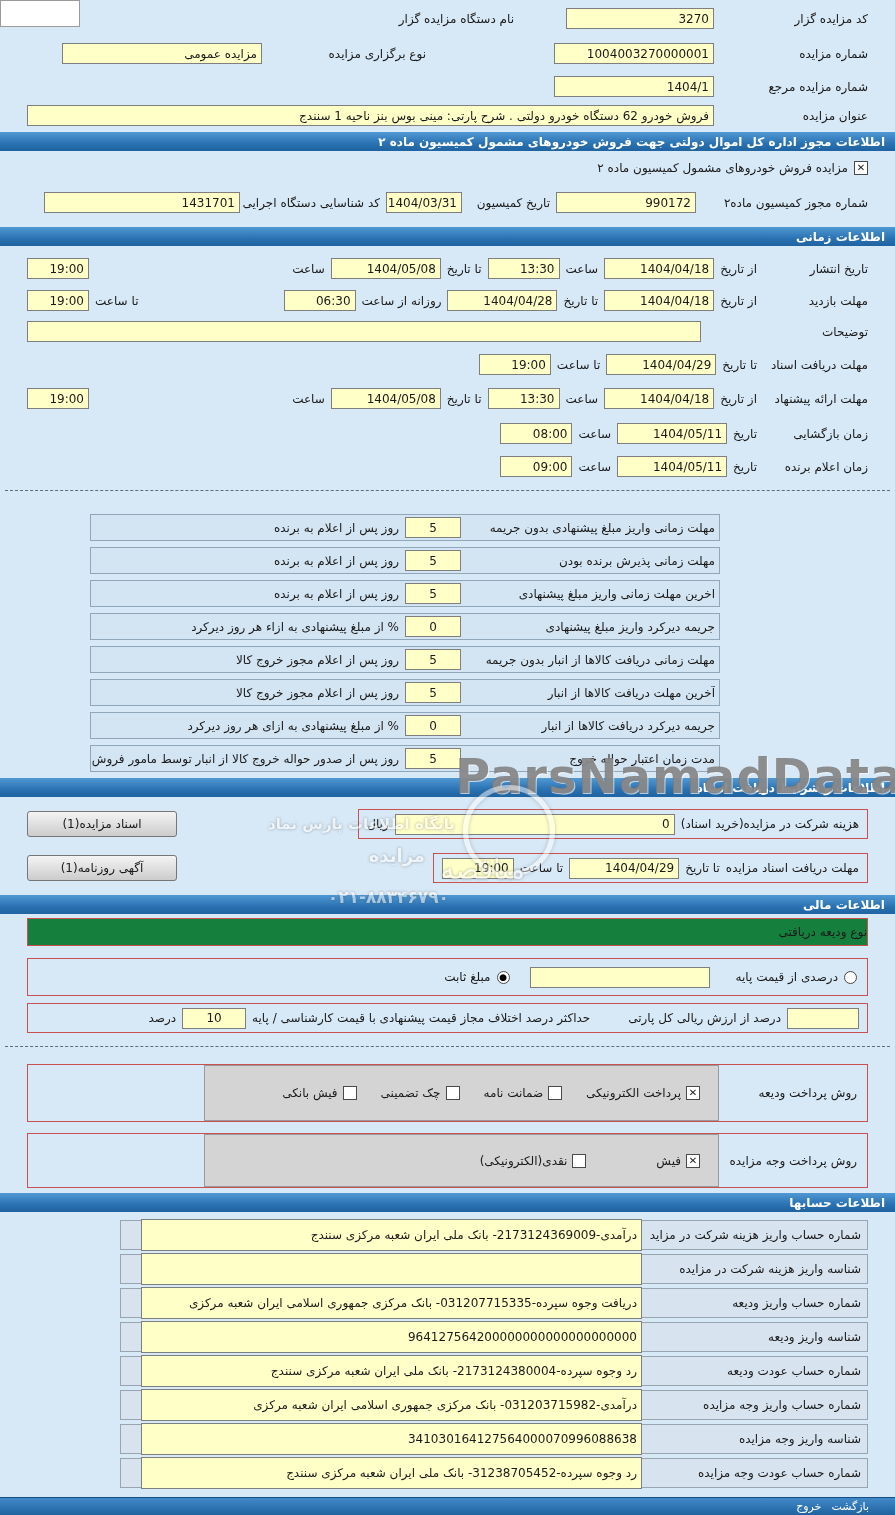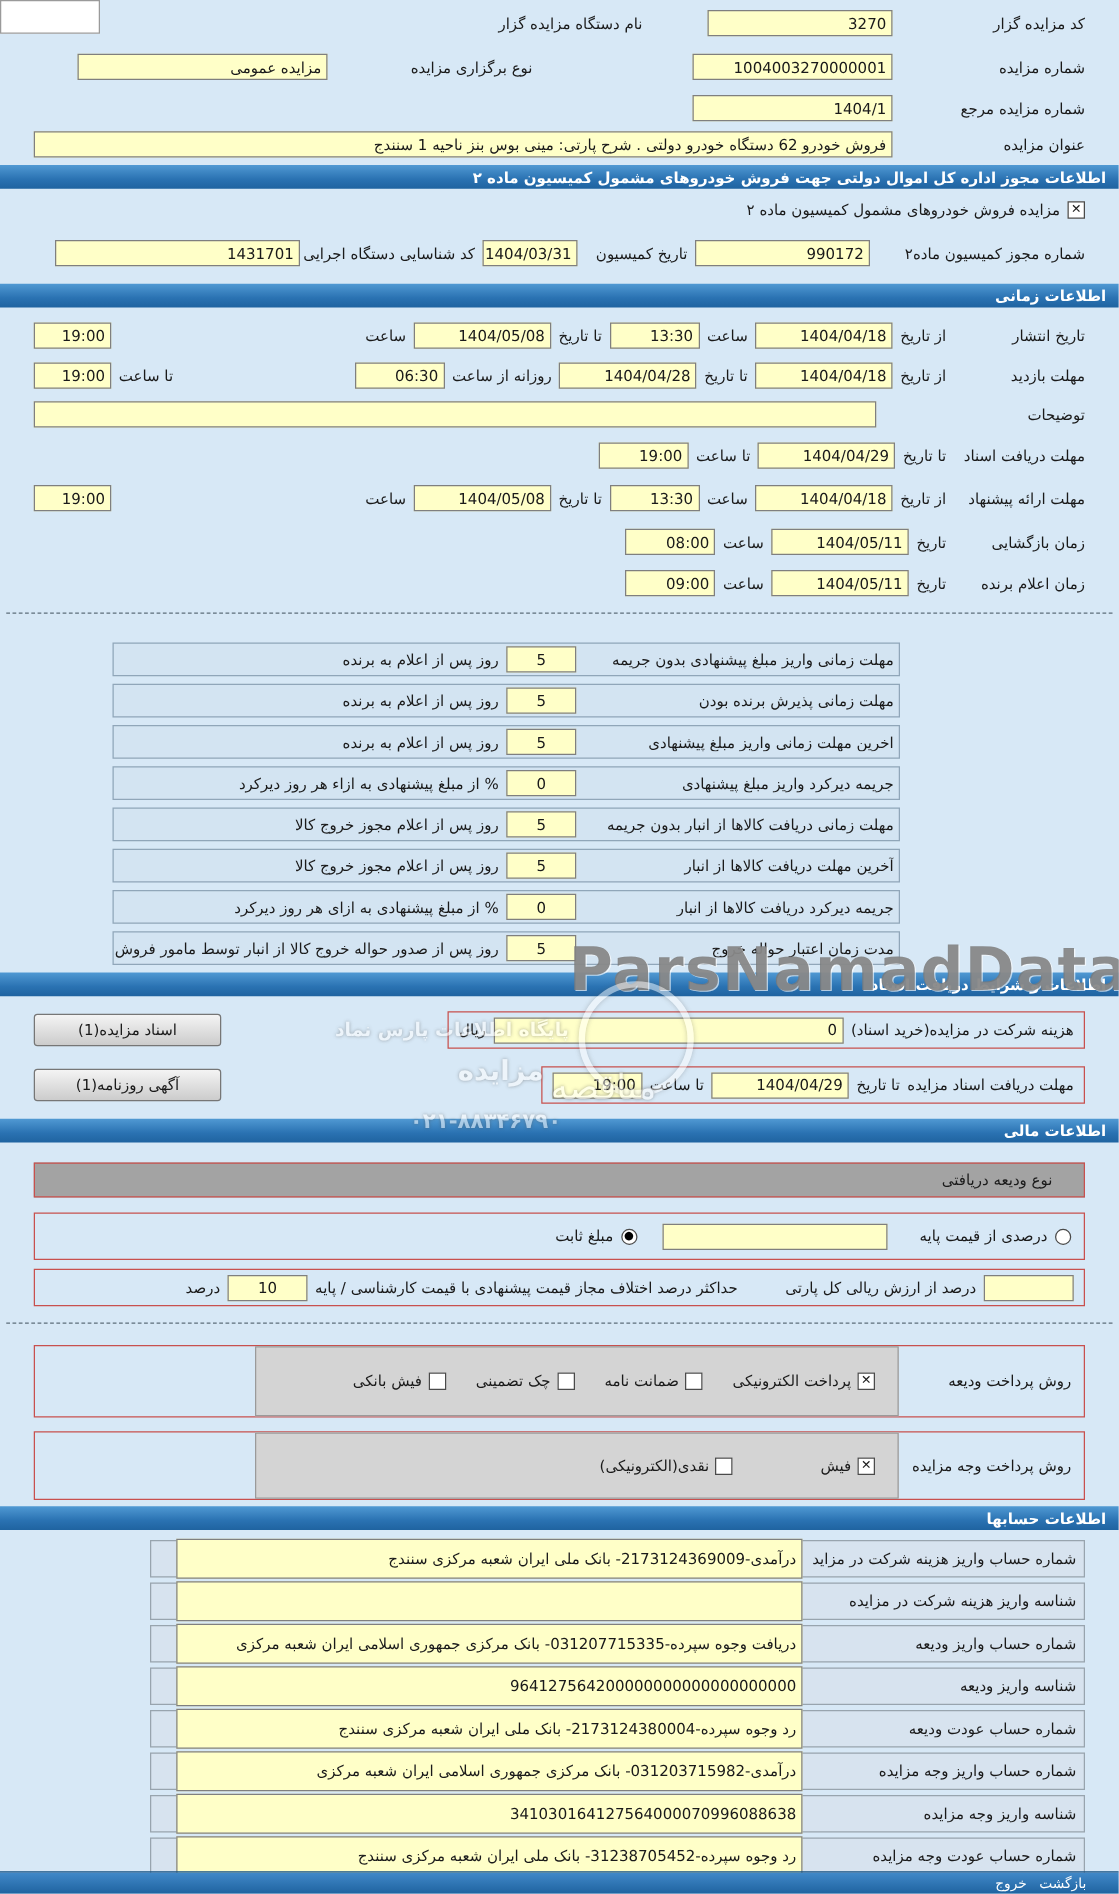--- a/index.html
+++ b/index.html
@@ -90,21 +90,21 @@
     text-shadow:1px 1px 0 rgba(255,255,255,0.65);
     white-space:nowrap;
   }
   .wm-logo { top:775px; left:265px; width:300px; height:170px; z-index:6; opacity:0.55; color:#fff; }
   .wm-logo .ring {
     position:absolute; right:10px; top:10px; width:92px; height:92px;
     border:5px solid rgba(255,255,255,0.9); border-radius:50%;
     box-shadow:0 0 4px rgba(90,90,90,0.6), inset 0 0 4px rgba(90,90,90,0.6);
   }
   .wm-logo .t1 { position:absolute; right:110px; top:40px; font-size:15px; font-weight:bold; text-shadow:0 0 3px rgba(80,80,80,0.9); white-space:nowrap; }
-  .wm-logo .t2 { position:absolute; right:130px; top:70px; font-size:22px; font-weight:bold; text-shadow:0 0 3px rgba(80,80,80,0.9); }
+  .wm-logo .t2 { position:absolute; right:140px; top:70px; font-size:18px; font-weight:bold; text-shadow:0 0 3px rgba(80,80,80,0.9); }
   .wm-logo .t3 { position:absolute; right:40px; top:78px; font-size:28px; font-weight:normal; text-shadow:0 0 3px rgba(80,80,80,0.9); }
   .wm-logo .t4 { position:absolute; right:116px; top:112px; font-size:17px; font-weight:bold; text-shadow:0 0 3px rgba(80,80,80,0.9); direction:ltr; }
 </style>
 </head>
 <body>
 
 <div class="corner-box"></div>
 
 <div class="row" style="margin-top:5px;height:27px">
   <div class="lbl" style="width:148px">کد مزایده گزار</div>
@@ -281,21 +281,21 @@
     <div class="inp w-date">1404/04/29</div>
     <div class="lbl">تا ساعت</div>
     <div class="inp w-time">19:00</div>
   </div>
   <div class="grow"></div>
   <div class="btn">آگهی روزنامه(1)</div>
 </div>
 
 <div class="sec-h" style="margin-top:10px">اطلاعات مالی</div>
 
-<div class="row red-row" style="margin-top:16px;height:28px;background:#a3a3a3;padding:0 25px">
+<div class="row red-row" style="margin-top:4px;height:28px;background:#15803d;padding:0 0">
   <div class="lbl">نوع ودیعه دریافتی</div>
 </div>
 
 <div class="row red-row" style="margin-top:12px;height:38px;padding:0 10px">
   <div class="radio"></div>
   <div class="lbl">درصدی از قیمت پایه</div>
   <div class="sp" style="width:14px"></div>
   <div class="inp" style="width:180px"></div>
   <div class="sp" style="width:8px"></div>
   <div class="radio">●</div>

